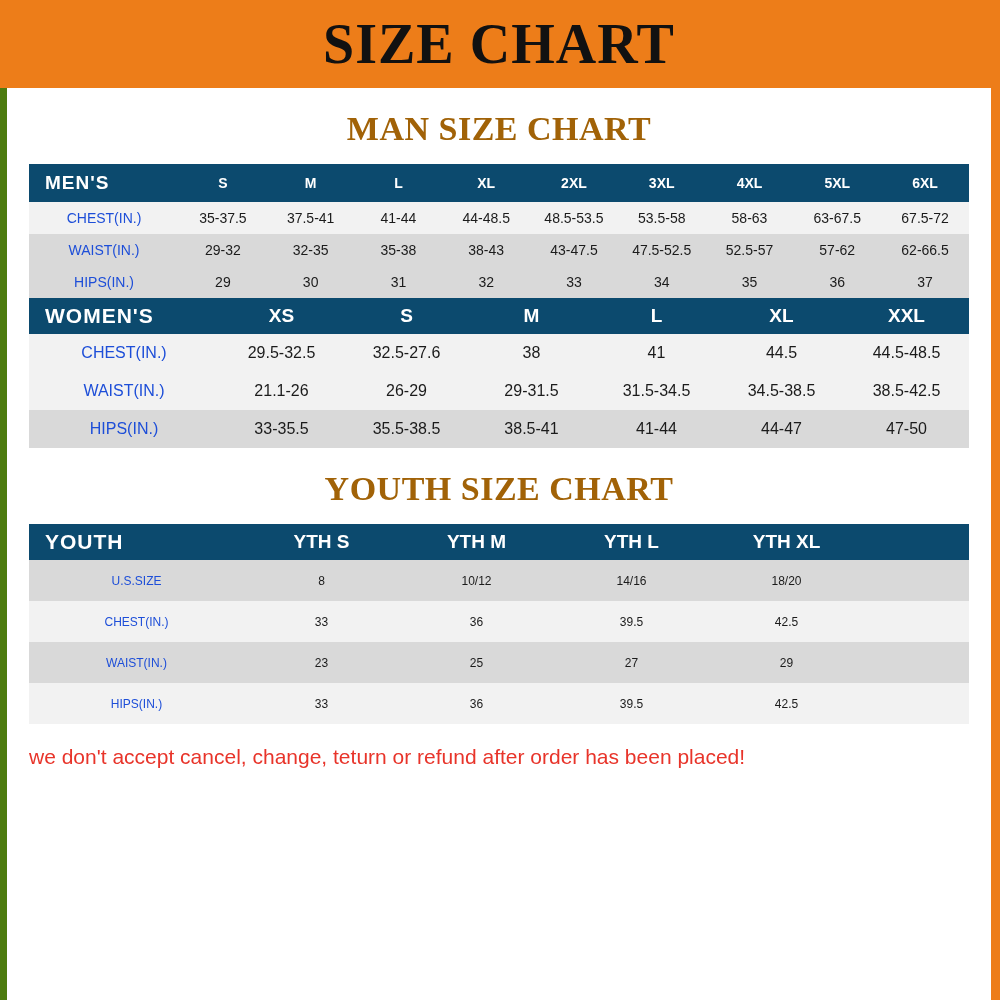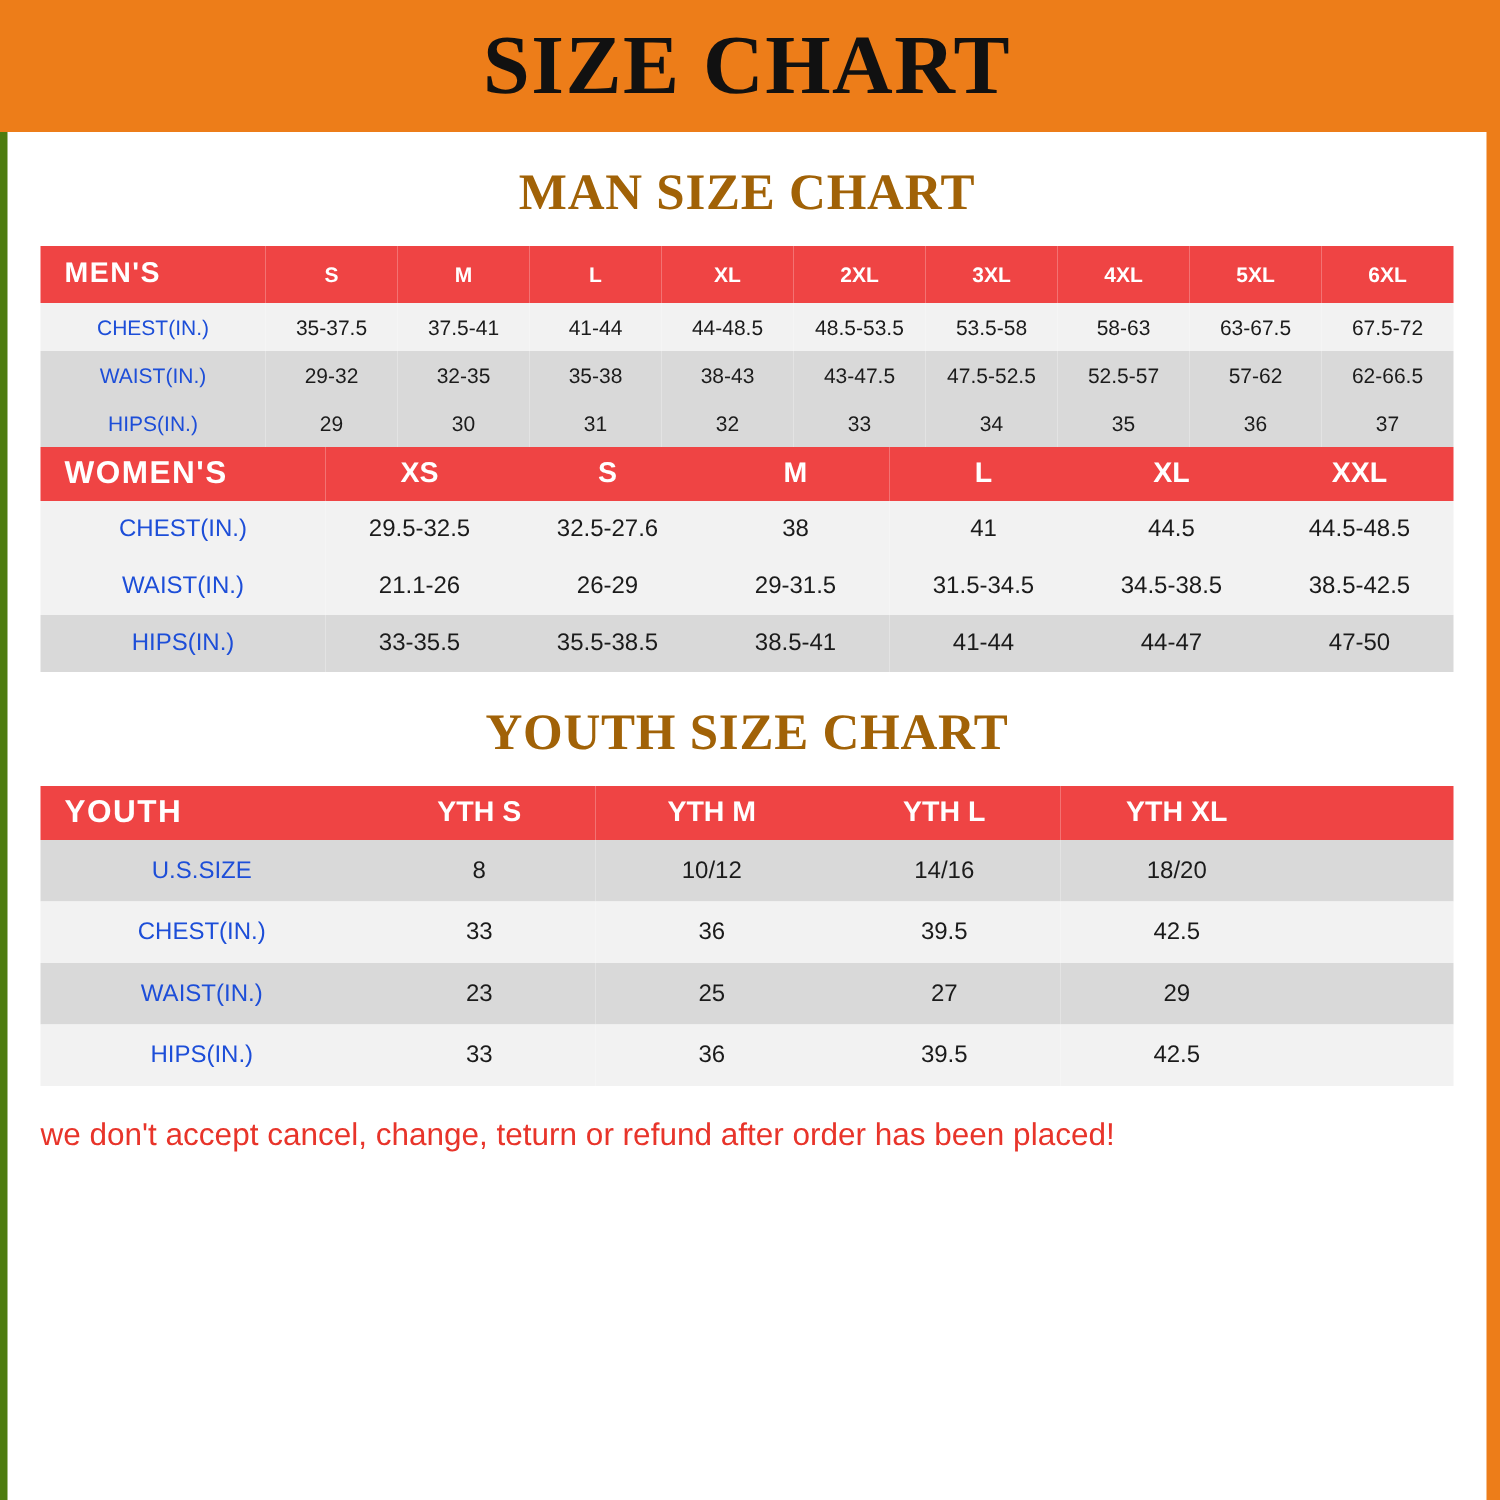--- a/index.html
+++ b/index.html
@@ -11,21 +11,21 @@
     height: 1000px;
     background: #ffffff;
     font-family: "Liberation Sans", sans-serif;
     overflow: hidden;
   }
   .page {
     width: 1000px;
     height: 1000px;
     position: relative;
     box-sizing: border-box;
-    border-left: 5px solid #4d7c0f;
+    border-left: 7px solid #4d7c0f;
     border-right: 9px solid #ED7D19;
     background: #ffffff;
   }
   .banner {
     background: #ED7D19;
     height: 88px;
     display: flex;
     align-items: center;
     justify-content: center;
     margin: 0 -9px;
@@ -58,21 +58,21 @@
   }
   th, td {
     text-align: center;
     font-size: 15px;
     color: #1b1b1b;
     padding: 0;
     height: 31px;
     font-family: "Liberation Sans", sans-serif;
   }
   thead th {
-    background: #ef4444;
+    background: #0c4a6e;
     color: #ffffff;
     font-size: 16px;
   }
   thead th.rowhead {
     text-align: left;
     padding-left: 16px;
     font-weight: bold;
     letter-spacing: 1px;
     font-size: 18px;
   }
@@ -91,21 +91,21 @@
   #men-table thead th.rowhead { font-size: 19px; }
 
   
   #women-table thead th { height: 36px; font-size: 19px; }
   #women-table thead th.rowhead { font-size: 21px; }
   #women-table tbody td { height: 38px; font-size: 16px; }
 
   
   #youth-table thead th { height: 36px; font-size: 19px; }
   #youth-table thead th.rowhead { font-size: 21px; }
-  #youth-table tbody td { height: 41px; font-size: 16px; }
+  #youth-table tbody td { height: 41px; font-size: 12px; }
 
   .note {
     margin: 18px 22px 0 22px;
     color: #E8342A;
     font-size: 21px;
     line-height: 1.45;
     text-align: left;
   }
   .note div { white-space: nowrap; }
 </style>

